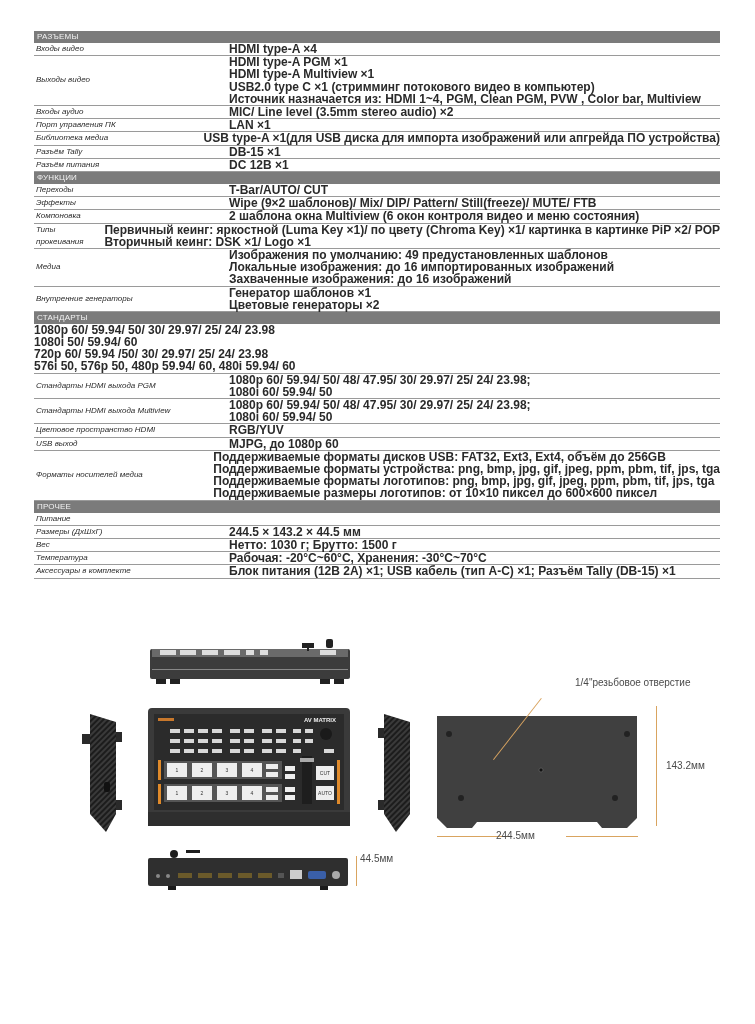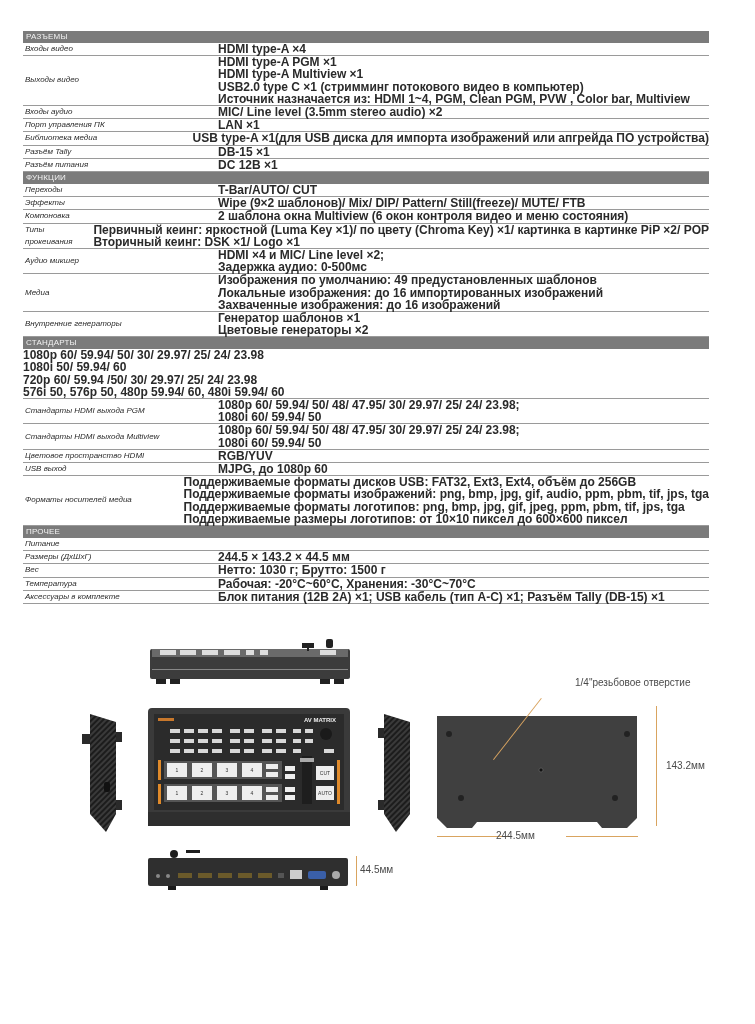--- a/index.html
+++ b/index.html
@@ -1,19 +1,19 @@
 <!DOCTYPE html>
 <html><head>
 <meta charset="utf-8">
 <style>
   * { box-sizing: border-box; margin: 0; padding: 0; }
   html, body { width: 755px; height: 1024px; background: #ffffff; overflow: hidden; }
   body { font-family: "Liberation Sans", "DejaVu Sans", sans-serif; color: #2a2a2a; position: relative; }
 
-  .spec-table { position: absolute; left: 23px; top: 31px; width: 686px; }
+  .spec-table { position: absolute; left: 34px; top: 31px; width: 686px; }
   .sec-header {
     background: #7b7b7b; color: #f2f2f2; font-size: 8px; height: 12px; line-height: 12px;
     padding-left: 3px; letter-spacing: 0.2px;
   }
   .row { display: flex; border-bottom: 1px solid #9a9a9a; }
   .row .label { width: 195px; font-size: 8px; line-height: 12.2px; padding-left: 2px; display: flex; align-items: center; font-style: italic; }
   .row .values { flex: 1; font-size: 12px; line-height: 12.2px; font-weight: bold; }
   .row .values div { height: 12.2px; white-space: nowrap; }
 
   .devices { position: absolute; left: 0; top: 620px; width: 755px; height: 280px; }
@@ -98,27 +98,20 @@
       </div>
     </div>
     <div class="row">
       <div class="label">Типы прокеивания</div>
       <div class="values">
         <div>Первичный кеинг: яркостной (Luma Key ×1)/ по цвету (Chroma Key) ×1/ картинка в картинке PiP ×2/ POP</div>
         <div>Вторичный кеинг: DSK ×1/ Logo ×1</div>
       </div>
     </div>
     <div class="row">
-      <div class="label">Аудио микшер</div>
-      <div class="values">
-        <div>HDMI ×4 и MIC/ Line level ×2;</div>
-        <div>Задержка аудио: 0-500мс</div>
-      </div>
-    </div>
-    <div class="row">
       <div class="label">Медиа</div>
       <div class="values">
         <div>Изображения по умолчанию: 49 предустановленных шаблонов</div>
         <div>Локальные изображения: до 16 импортированных изображений</div>
         <div>Захваченные изображения: до 16 изображений</div>
       </div>
     </div>
     <div class="row">
       <div class="label">Внутренние генераторы</div>
       <div class="values">
@@ -158,21 +151,21 @@
     <div class="row">
       <div class="label">USB выход</div>
       <div class="values">
         <div>MJPG, до 1080p 60</div>
       </div>
     </div>
     <div class="row">
       <div class="label">Форматы носителей медиа</div>
       <div class="values">
         <div>Поддерживаемые форматы дисков USB: FAT32, Ext3, Ext4, объём до 256GB</div>
-        <div>Поддерживаемые форматы изображений: png, bmp, jpg, gif, audio, ppm, pbm, tif, jps, tga</div>
+        <div>Поддерживаемые форматы устройства: png, bmp, jpg, gif, jpeg, ppm, pbm, tif, jps, tga</div>
         <div>Поддерживаемые форматы логотипов: png, bmp, jpg, gif, jpeg, ppm, pbm, tif, jps, tga</div>
         <div>Поддерживаемые размеры логотипов: от 10×10 пиксел до 600×600 пиксел</div>
       </div>
     </div>
     <div class="sec-header">ПРОЧЕЕ</div>
     <div class="row">
       <div class="label">Питание</div>
     </div>
     <div class="row">
       <div class="label">Размеры (ДхШхГ)</div>
@@ -354,14 +347,14 @@
         <rect x="110" y="23" width="14" height="5"></rect>
     </g>
     <rect x="130" y="23" width="6" height="5" fill="#555"></rect>
     <rect x="142" y="20" width="12" height="9" fill="#ccc"></rect>
     <rect x="160" y="21" width="18" height="8" rx="2" fill="#3a5fa8"></rect>
     <circle cx="188" cy="25" r="4" fill="#aaa"></circle>
     <rect x="20" y="36" width="8" height="4" fill="#1a1a1a"></rect>
       <rect x="172" y="36" width="8" height="4" fill="#1a1a1a"></rect>
   </svg>
   <div class="dim-line" style="left:356px; top:236px; width:1px; height:30px;"></div>
-  <div class="dim-label" style="left:360px; top:244px;">44.5мм</div>
+  <div class="dim-label" style="left:360px; top:233px;">44.5мм</div>
 </div>
 
 </body></html>

